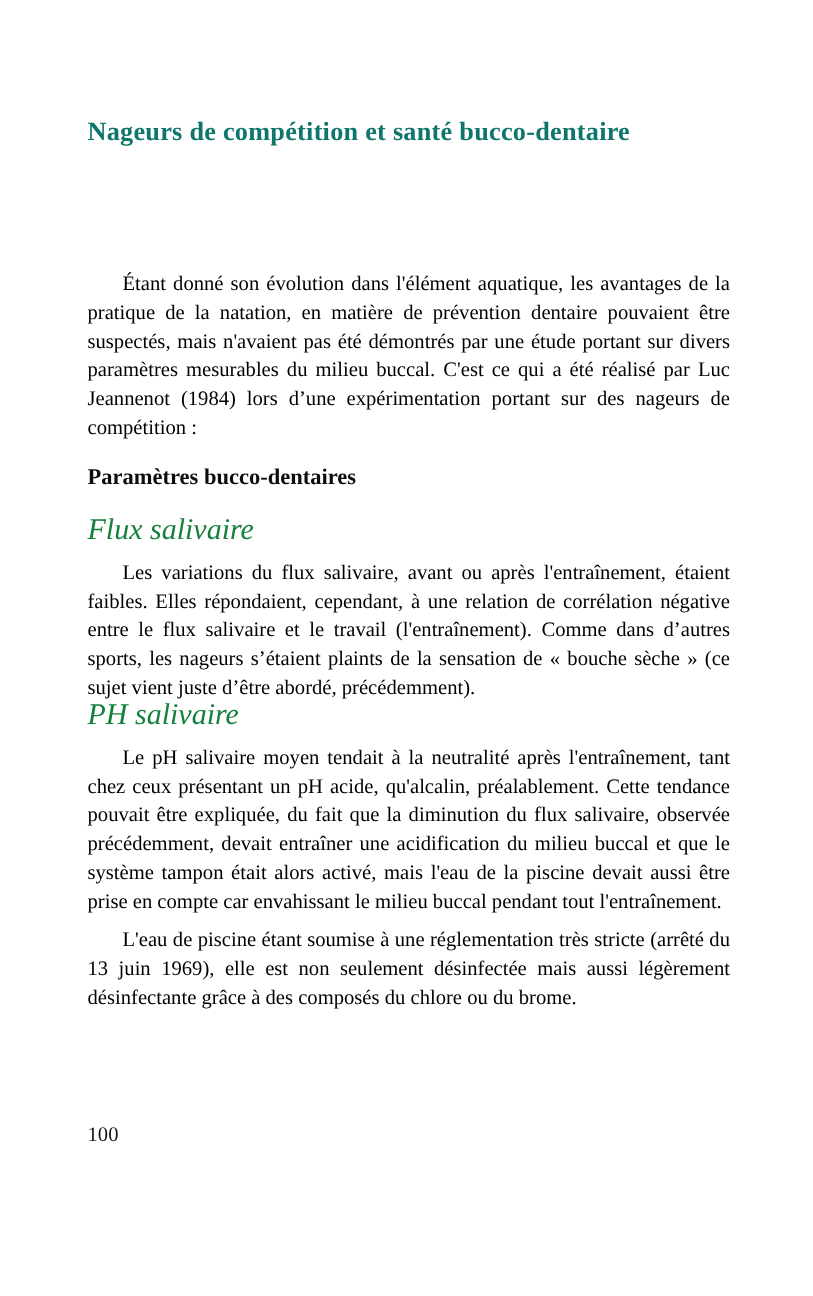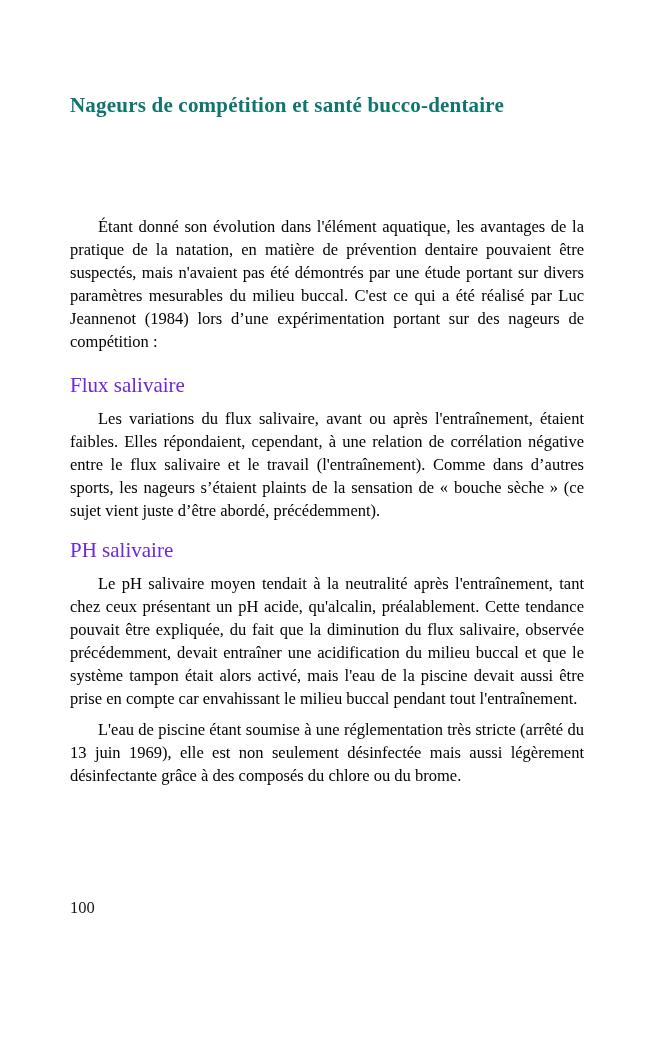--- a/index.html
+++ b/index.html
@@ -39,27 +39,28 @@
   }
   .intro { margin-top: 97px; }
   .section-heading {
     margin-top: 17px;
     font-size: 18px;
     font-weight: bold;
     line-height: 22px;
     color: #0d0d0d;
   }
   .sub-heading {
-    font-size: 21px;
+    font-size: 24px;
+    font-style: italic;
     font-weight: normal;
     line-height: 23px;
-    color: #6d28d9;
+    color: #15803d;
   }
   .sub-heading.flux { margin-top: 21px; }
-  .sub-heading.ph   { margin-top: 17px; }
+  .sub-heading.ph   { }
   .para-1 { margin-top: 10px; }
   .para-2 { margin-top: 10px; }
   .para-3 { margin-top: 8px; }
   .page-number {
     position: absolute;
     top: 898px;
     left: 70px;
     width: 514px;
     text-align: left;
     font-size: 16.5px;
@@ -69,20 +70,21 @@
 </head>
 <body>
 
 <div class="sheet">
   <div class="content">
 
     <h1 class="doc-title">Nageurs de compétition et santé bucco-dentaire</h1>
 
     <p class="body intro">Étant donné son évolution dans l'élément aquatique, les avantages de la pratique de la natation, en matière de prévention dentaire pouvaient être suspectés, mais n'avaient pas été démontrés par une étude portant sur divers paramètres mesurables du milieu buccal. C'est ce qui a été réalisé par Luc Jeannenot (1984) lors d’une expérimentation portant sur des nageurs de compétition&nbsp;:</p>
 
+    <h2 class="section-heading">Paramètres bucco-dentaires</h2>
 
     <h3 class="sub-heading flux">Flux salivaire</h3>
 
     <p class="body para-1">Les variations du flux salivaire, avant ou après l'entraînement, étaient faibles. Elles répondaient, cependant, à une relation de corrélation négative entre le flux salivaire et le travail (l'entraînement). Comme dans d’autres sports, les nageurs s’étaient plaints de la sensation de «&nbsp;bouche sèche&nbsp;» (ce sujet vient juste d’être abordé, précédemment).</p>
 
     <h3 class="sub-heading ph">PH salivaire</h3>
 
     <p class="body para-2">Le pH salivaire moyen tendait à la neutralité après l'entraînement, tant chez ceux présentant un pH acide, qu'alcalin, préalablement. Cette tendance pouvait être expliquée, du fait que la diminution du flux salivaire, observée précédemment, devait entraîner une acidification du milieu buccal et que le système tampon était alors activé, mais l'eau de la piscine devait aussi être prise en compte car envahissant le milieu buccal pendant tout l'entraînement.</p>
 
     <p class="body para-3">L'eau de piscine étant soumise à une réglementation très stricte (arrêté du 13 juin 1969), elle est non seulement désinfectée mais aussi légèrement désinfectante grâce à des composés du chlore ou du brome.</p>

